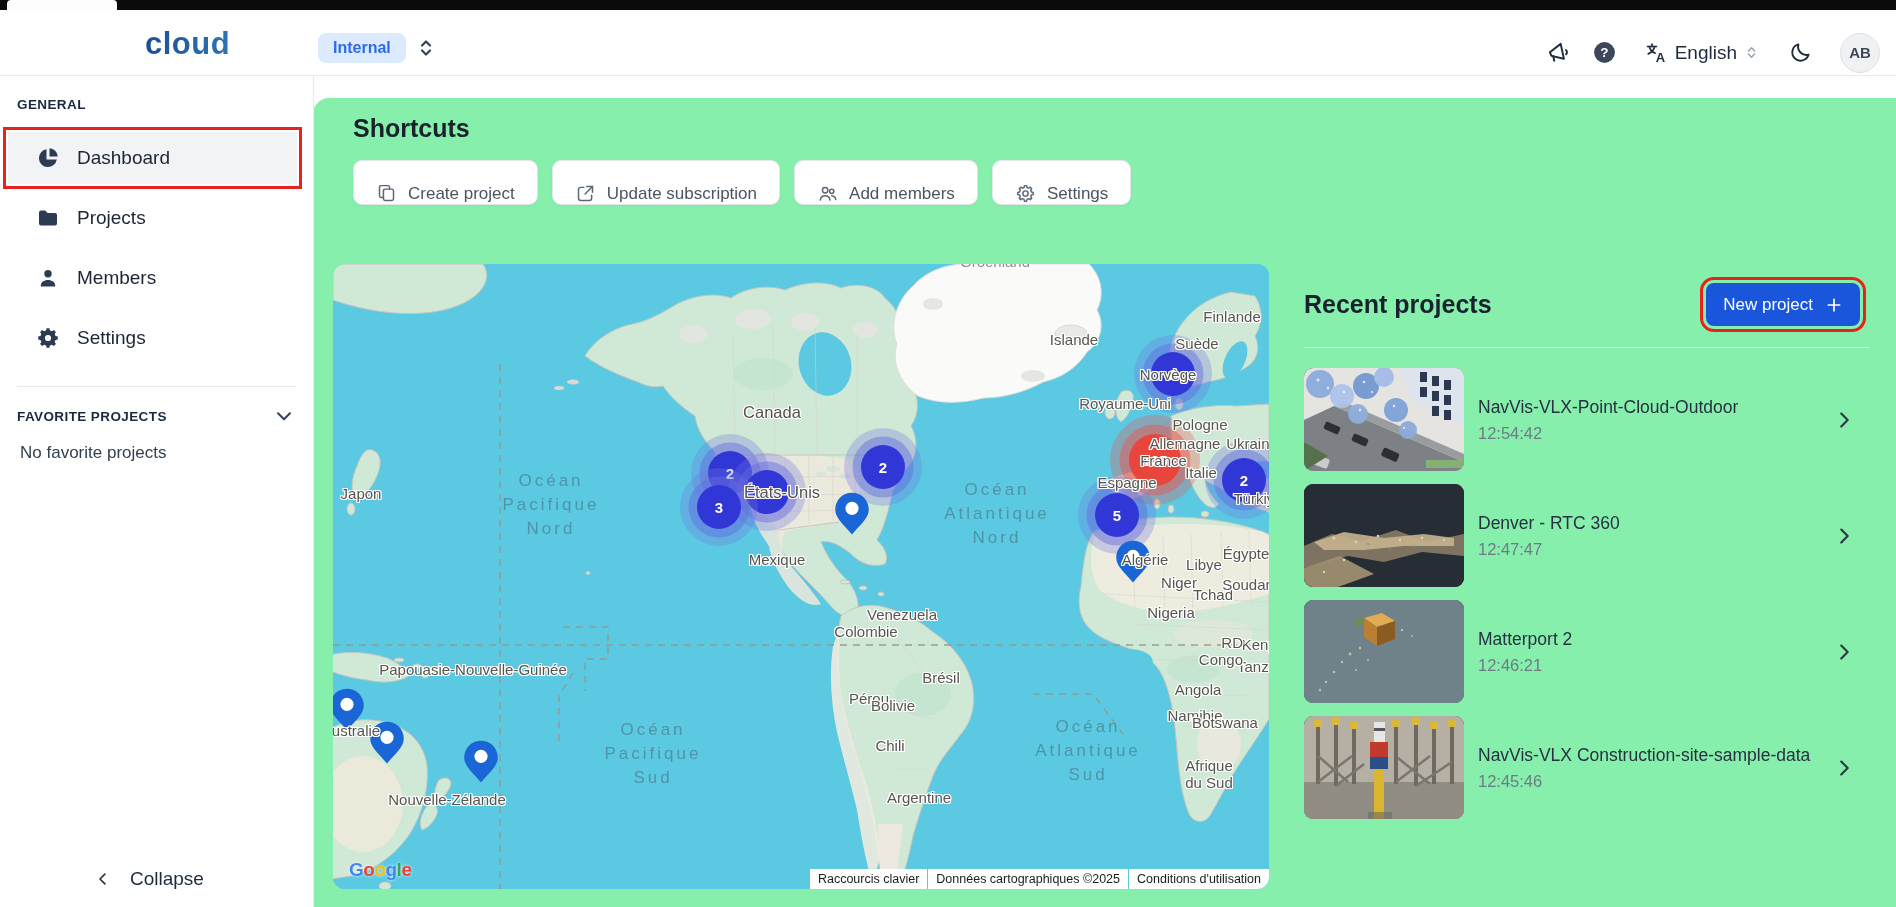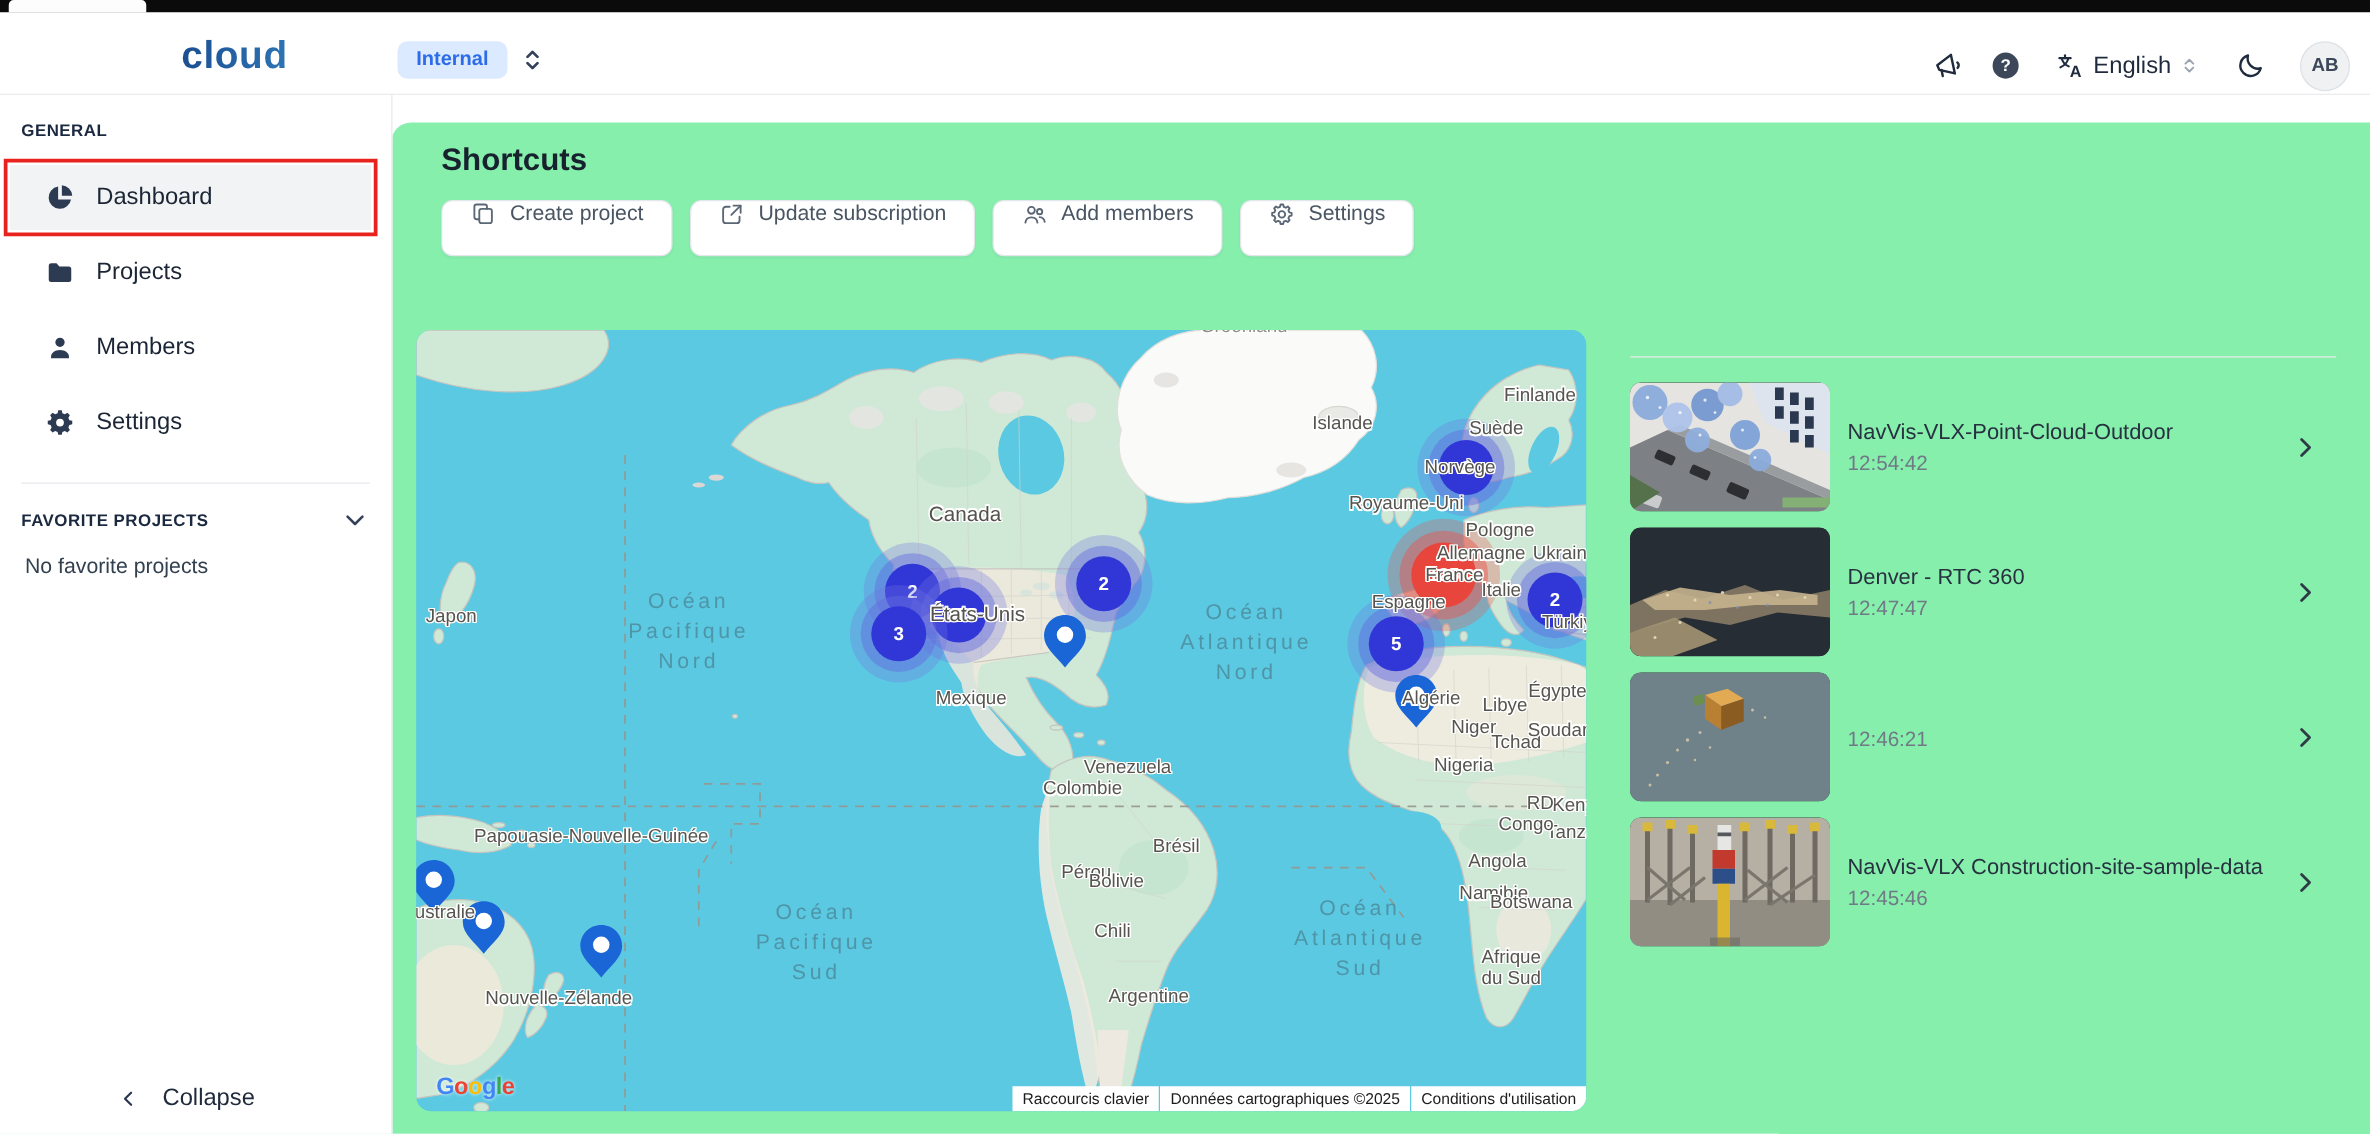--- a/index.html
+++ b/index.html
@@ -42,21 +42,21 @@
   .fav-label{font-size:13.5px;font-weight:700;letter-spacing:.4px;color:#1b2940;}
   .fav-chevron{background:none;border:none;padding:0;cursor:pointer;color:#33415b;width:22px;height:22px;}
   .fav-empty{margin:16px 0 0 20px;font-size:17px;color:#33404f;}
   .collapse-btn{position:absolute;left:88px;bottom:16px;display:flex;align-items:center;gap:18px;background:none;border:none;cursor:pointer;color:#1f2a3c;font-family:inherit;}
   .collapse-btn .c-chev{width:18px;height:18px;color:#2a3750;}
   .collapse-label{font-size:19px;color:#1f2a3c;}
   
   .main{position:absolute;left:313px;top:98px;width:1583px;height:809px;background:#86efac;border-top-left-radius:16px;}
   .shortcuts-title{position:absolute;left:40px;top:16px;font-size:25px;font-weight:700;color:#18212e;}
   .shortcut-row{position:absolute;left:40px;top:62px;display:flex;gap:14px;}
-  .shortcut-btn{display:flex;align-items:flex-start;gap:11px;height:45px;padding:0 22px;background:#fff;border:1px solid #e3e6ea;
+  .shortcut-btn{display:flex;align-items:flex-end;gap:11px;height:45px;padding:0 22px;background:#fff;border:1px solid #e3e6ea;
     border-radius:9px;box-shadow:0 1px 2px rgba(20,30,50,.05);cursor:pointer;font-family:inherit;}
   .shortcut-btn .sc-icon{width:21px;height:21px;color:#5b6676;}
   .shortcut-btn .sc-icon svg{width:21px;height:21px;display:block;}
   .shortcut-btn .sc-label{font-size:17px;color:#4a5563;font-weight:500;}
   
   .map{position:absolute;left:20px;top:166px;width:936px;height:625px;border-radius:12px;overflow:hidden;background:#5cc9e2;cursor:grab;}
   .map svg.world{position:absolute;left:0;top:0;}
   .map-label{position:absolute;transform:translate(-50%,-50%);white-space:pre-line;text-align:center;z-index:5;pointer-events:none;}
   .map-label.country{font-size:15px;font-weight:500;color:#56544e;
     text-shadow:-1px -1px 0 #fff,1px -1px 0 #fff,-1px 1px 0 #fff,1px 1px 0 #fff,0 -1px 0 #fff,0 1px 0 #fff,-1px 0 0 #fff,1px 0 0 #fff;}
@@ -565,20 +565,30 @@
 </div>
     <div class="gmap-logo" id="gmap-logo"><span style="color: rgb(66, 133, 244);">G</span><span style="color: rgb(234, 67, 53);">o</span><span style="color: rgb(251, 188, 5);">o</span><span style="color: rgb(66, 133, 244);">g</span><span style="color: rgb(52, 168, 83);">l</span><span style="color: rgb(234, 67, 53);">e</span></div>
     <div class="map-attr" id="map-attr">
         <span>Raccourcis clavier</span>
         <span>Données cartographiques ©2025</span>
         <span>Conditions d'utilisation</span>
       </div>
   </div>
 
   <div class="recent">
+    <div class="recent-head">
+      <div class="recent-title">Recent projects</div>
+      <button class="new-project-btn">
+        <span>New project</span>
+        <svg class="np-plus" viewBox="0 0 24 24" fill="none" stroke="#fff" stroke-width="2.3" stroke-linecap="round">
+            <path d="M12 4.5v15"></path>
+            <path d="M4.5 12h15"></path>
+          </svg>
+      </button>
+    </div>
     <div class="recent-divider"></div>
     <div class="recent-list" id="recent-list">
   <div class="proj-row">
     <div class="proj-thumb">
   <svg width="160" height="103" viewBox="0 0 160 103">
     <rect width="160" height="103" fill="#e6e4e0"></rect>
     <polygon points="0,52 30,38 160,94 160,103 0,103" fill="#7d8084"></polygon>
     <polygon points="30,38 40,34 160,86 160,94" fill="#9a9da0"></polygon>
     <polygon points="95,0 160,0 160,58 108,32" fill="#dde4ee"></polygon>
     <g fill="#2a3850">
@@ -678,20 +688,21 @@
       <circle cx="16" cy="90" r="1.2"></circle>
                 <circle cx="56" cy="48" r="1.2"></circle>
                 <circle cx="98" cy="30" r="1.2"></circle>
                 <circle cx="108" cy="36" r="1"></circle>
       <circle cx="64" cy="60" r="1"></circle>
                 <circle cx="52" cy="70" r="1"></circle>
     </g>
   </svg>
 </div>
     <div class="proj-meta">
+      <div class="proj-name">Matterport 2</div>
       <div class="proj-time">12:46:21</div>
     </div>
     <svg class="row-chevron" viewBox="0 0 24 24" fill="none" stroke="currentColor" stroke-width="2.4" stroke-linecap="round" stroke-linejoin="round">
             <path d="M9 5l7 7-7 7"></path>
           </svg>
   </div>
 
   <div class="proj-row">
     <div class="proj-thumb">
   <svg width="160" height="103" viewBox="0 0 160 103">

